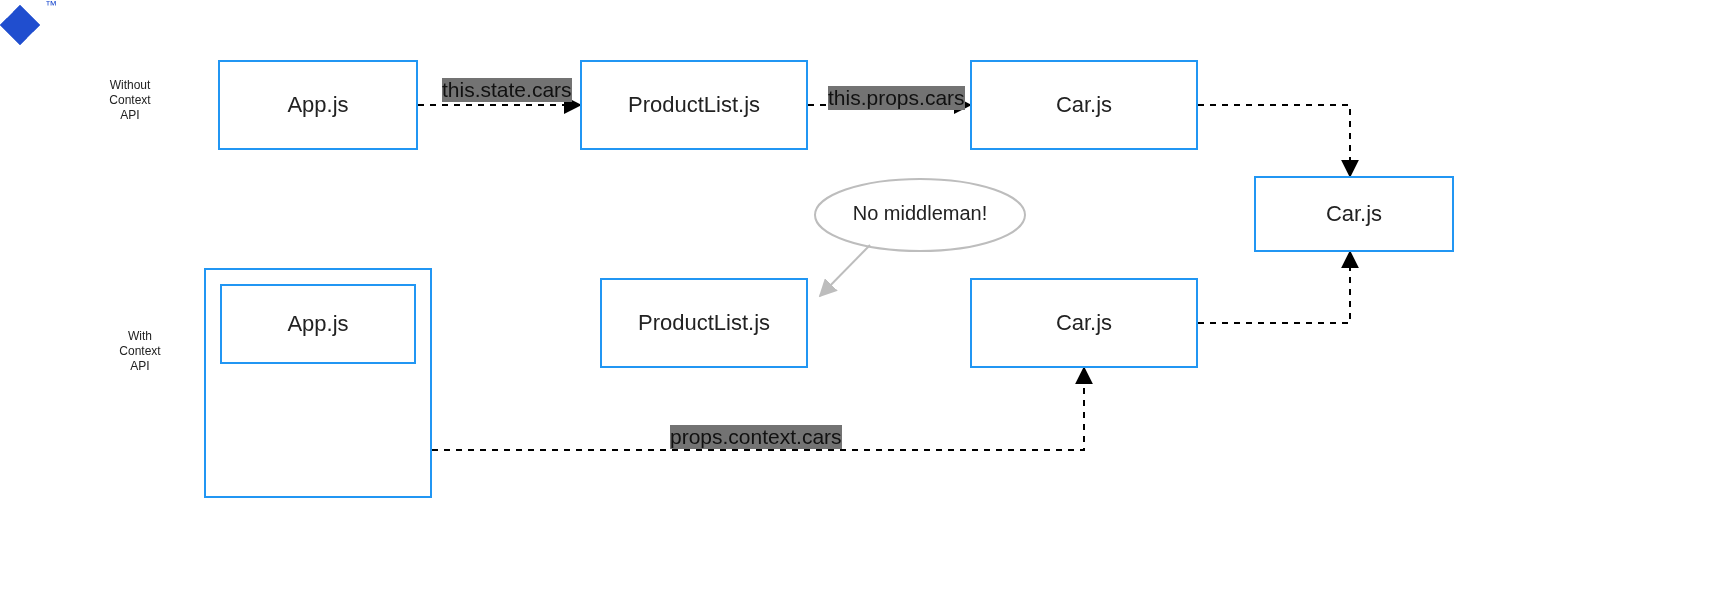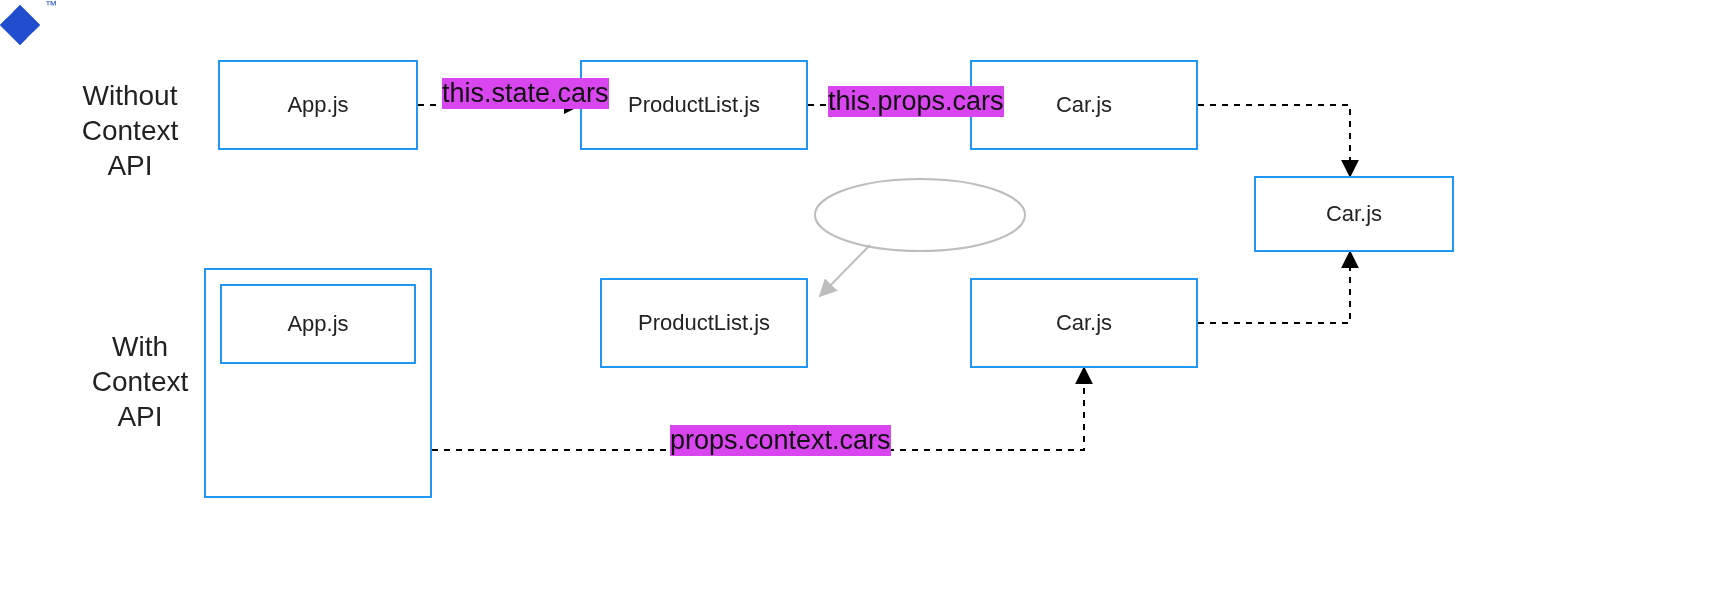--- a/index.html
+++ b/index.html
@@ -56,30 +56,30 @@
   .provider-group .provider-label {
     position: absolute;
     left: 0; right: 0;
     bottom: 50px;
     text-align: center;
     font-size: 22px;
     color: #222;
   }
   .section-label {
     position: absolute;
-    font-size: 28px;
+    font-size: 12px;
     color: #222;
     text-align: center;
     line-height: 1.25;
   }
   .edge-label {
     position: absolute;
-    font-size: 27px;
+    font-size: 21px;
     color: #111;
-    background: #d946ef;
+    background: #737373;
   }
   .callout-text {
     position: absolute;
     font-size: 20px;
     color: #222;
     text-align: center;
   }
 </style>
 </head>
 <body>
@@ -154,14 +154,15 @@
   </div>
 
   <div class="box" style="left:970px; top:278px; width:228px; height:90px;">
     <span>Car.js</span>
   </div>
 
   <div class="edge-label" style="left:442px; top:78px;">this.state.cars</div>
   <div class="edge-label" style="left:828px; top:86px;">this.props.cars</div>
   <div class="edge-label" style="left:670px; top:425px;">props.context.cars</div>
 
+  <div class="callout-text" style="left:820px; top:202px; width:200px;">No middleman!</div>
 
 </div>
 
 </body></html>

